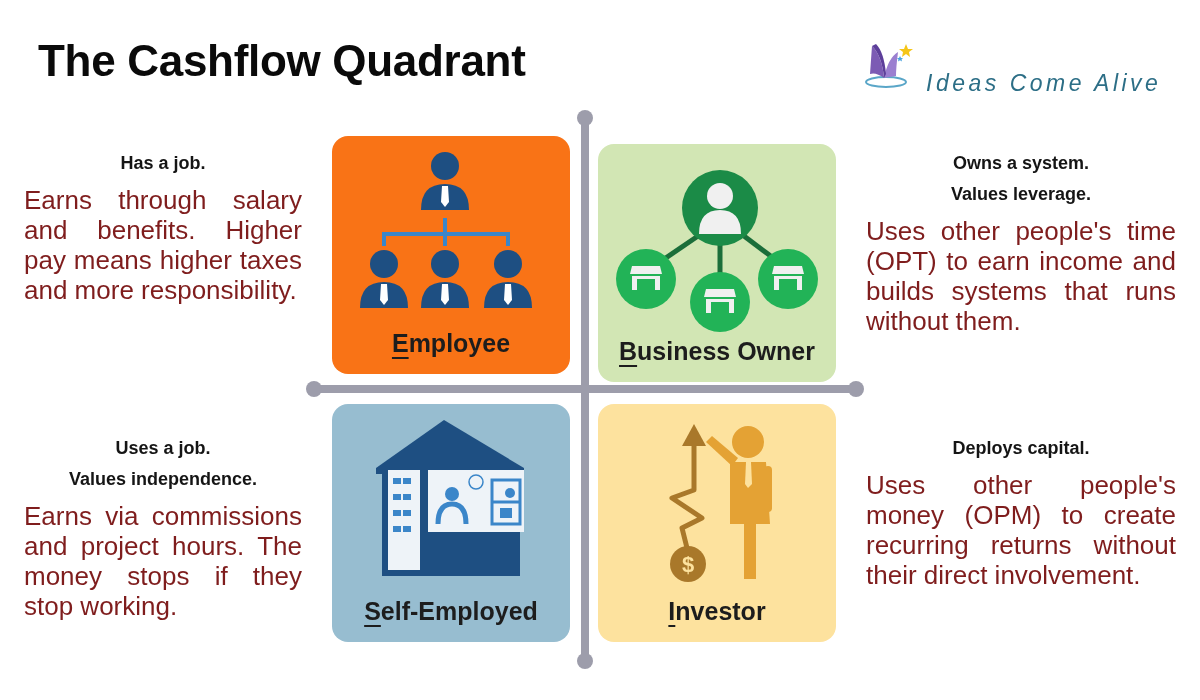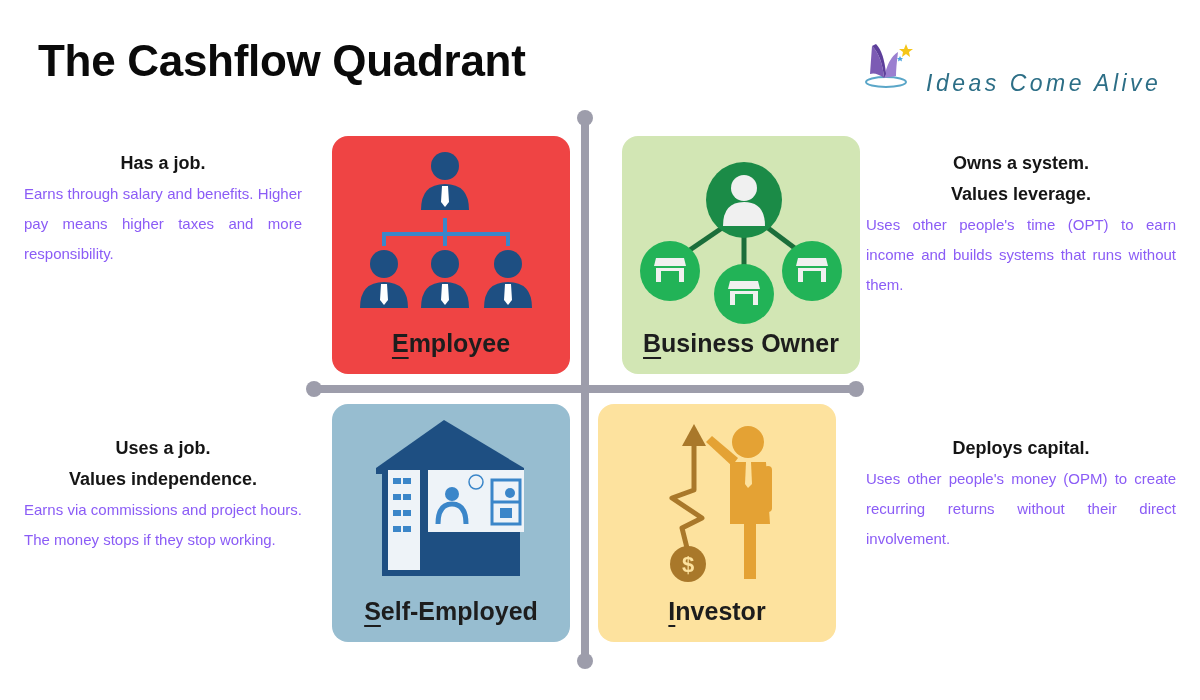--- a/index.html
+++ b/index.html
@@ -16,21 +16,21 @@
   .axis-h { position: absolute; left: 314px; top: 385px; width: 542px; height: 8px; background: #9d9dab; }
   .axis-dot { position: absolute; width: 16px; height: 16px; border-radius: 50%; background: #9d9dab; }
 
   .card { position: absolute; width: 238px; height: 238px; border-radius: 16px; overflow: hidden; }
   .card svg { position: absolute; left: 0; top: 0; }
   .card-label { position: absolute; left: 0; right: 0; bottom: 16px; text-align: center; font-size: 25px; font-weight: 700; color: #1d1d1d; }
   .card-label .first { text-decoration: underline; text-decoration-thickness: 2px; text-underline-offset: 5px; }
 
   .desc { position: absolute; width: 278px; }
   .desc .head { text-align: center; font-size: 18px; font-weight: 700; line-height: 31px; color: #151515; }
-  .desc .body { text-align: justify; font-size: 15px; line-height: 30px; color: #8b5cf6; }
+  .desc .body { text-align: justify; font-size: 26px; line-height: 30px; margin-top: 6px; color: #7f1d1d; }
 </style>
 </head>
 <body>
 
 <div class="title">The Cashflow Quadrant</div>
 
 <div class="logo">
   <svg class="logo-mark" viewBox="0 0 56 52">
     <ellipse cx="24" cy="44" rx="20" ry="5" fill="none" stroke="#5aa6c8" stroke-width="2"></ellipse>
     <path d="M10 8 Q20 18 22 40 Q14 34 8 36 Z" fill="#7c5bb4"></path>
@@ -42,21 +42,21 @@
   <div class="logo-tag">Ideas Come Alive</div>
 </div>
 
 <div class="axis-v"></div>
 <div class="axis-h"></div>
 <div class="axis-dot" style="left:577px; top:110px;"></div>
 <div class="axis-dot" style="left:577px; top:653px;"></div>
 <div class="axis-dot" style="left:306px; top:381px;"></div>
 <div class="axis-dot" style="left:848px; top:381px;"></div>
 
-<div class="card" style="left:332px; top:136px; background:#ef4444;">
+<div class="card" style="left:332px; top:136px; background:#f97316;">
   <svg width="238" height="238" viewBox="0 0 238 238">
     <g fill="#1e4f82">
       <circle cx="113" cy="30" r="14"></circle>
       <path d="M89 74 Q89 48 113 48 Q137 48 137 74 Z"></path>
     </g>
     <path d="M110 50 L116 50 L117 66 L113 71 L109 66 Z" fill="#ffffff"></path>
     <g stroke="#3b86c9" stroke-width="4" fill="none">
       <line x1="113" y1="82" x2="113" y2="110"></line>
       <polyline points="52,110 52,98 176,98 176,110"></polyline>
     </g>
@@ -70,21 +70,21 @@
     </g>
     <g fill="#ffffff">
       <path d="M49 148 L55 148 L56 164 L52 169 L48 164 Z"></path>
       <path d="M110 148 L116 148 L117 164 L113 169 L109 164 Z"></path>
       <path d="M173 148 L179 148 L180 164 L176 169 L172 164 Z"></path>
     </g>
   </svg>
   <div class="card-label"><span class="first">E</span><span>mployee</span></div>
 </div>
 
-<div class="card" style="left:598px; top:136px; background:#d2e6b4;margin-left:24px;">
+<div class="card" style="left:598px; top:144px; background:#d2e6b4;">
   <svg width="238" height="238" viewBox="0 0 238 238">
     <g stroke="#1b6e3a" stroke-width="5">
       <line x1="100" y1="92" x2="56" y2="122"></line>
       <line x1="122" y1="100" x2="122" y2="130"></line>
       <line x1="146" y1="92" x2="186" y2="122"></line>
     </g>
     <circle cx="122" cy="64" r="38" fill="#1b8b47"></circle>
     <circle cx="122" cy="52" r="13" fill="#f0f0f0"></circle>
     <path d="M101 90 Q101 66 122 66 Q143 66 143 90 Z" fill="#f0f0f0"></path>
     <g>

